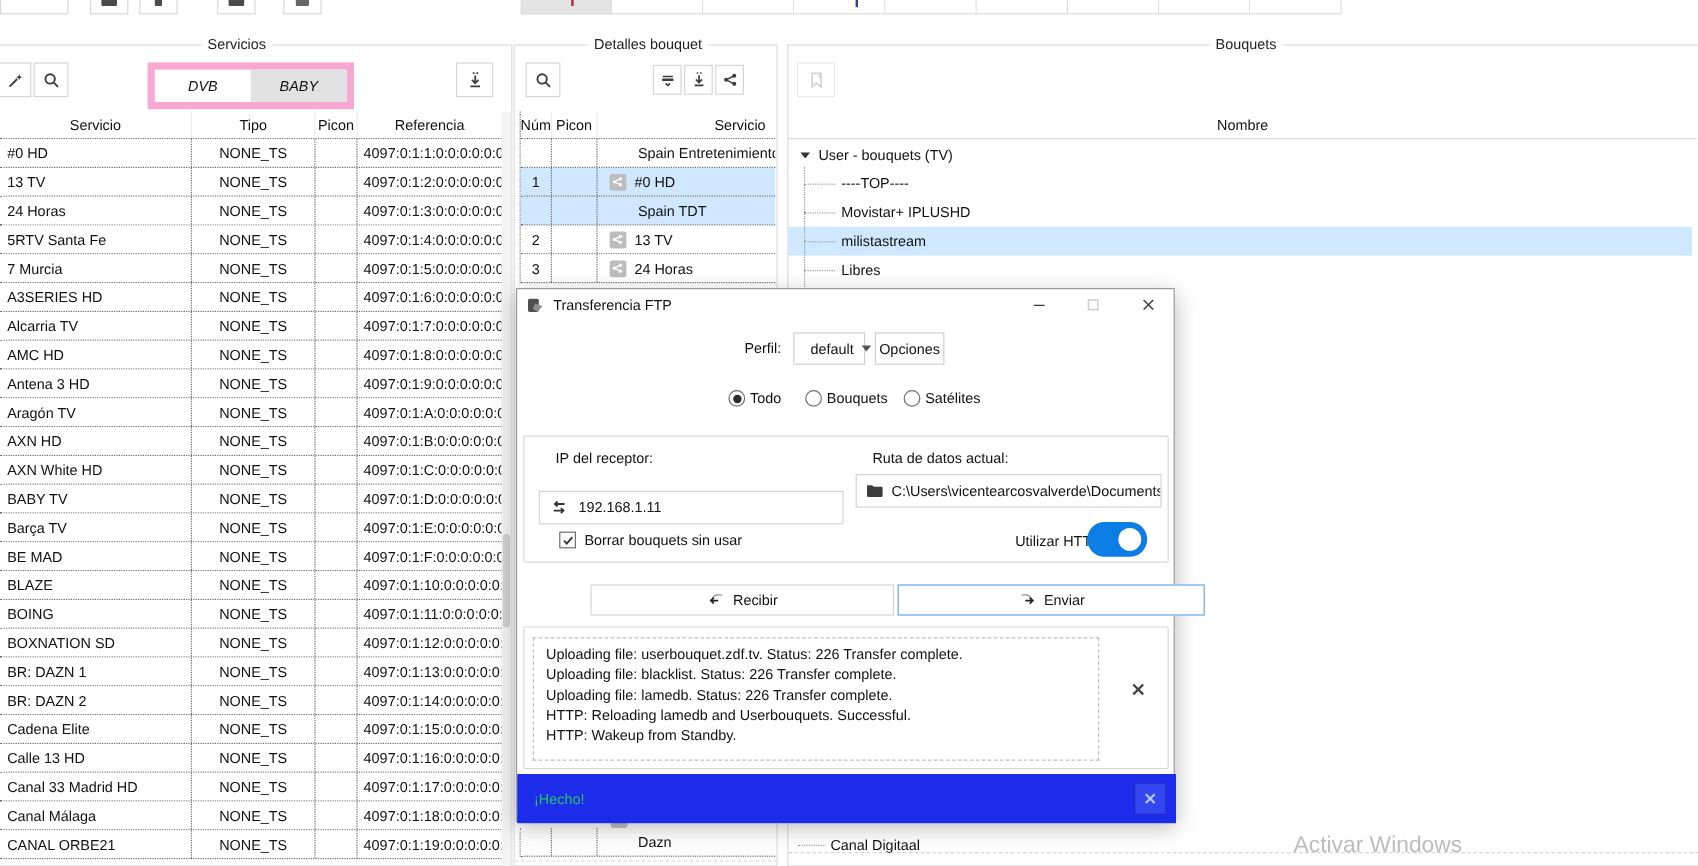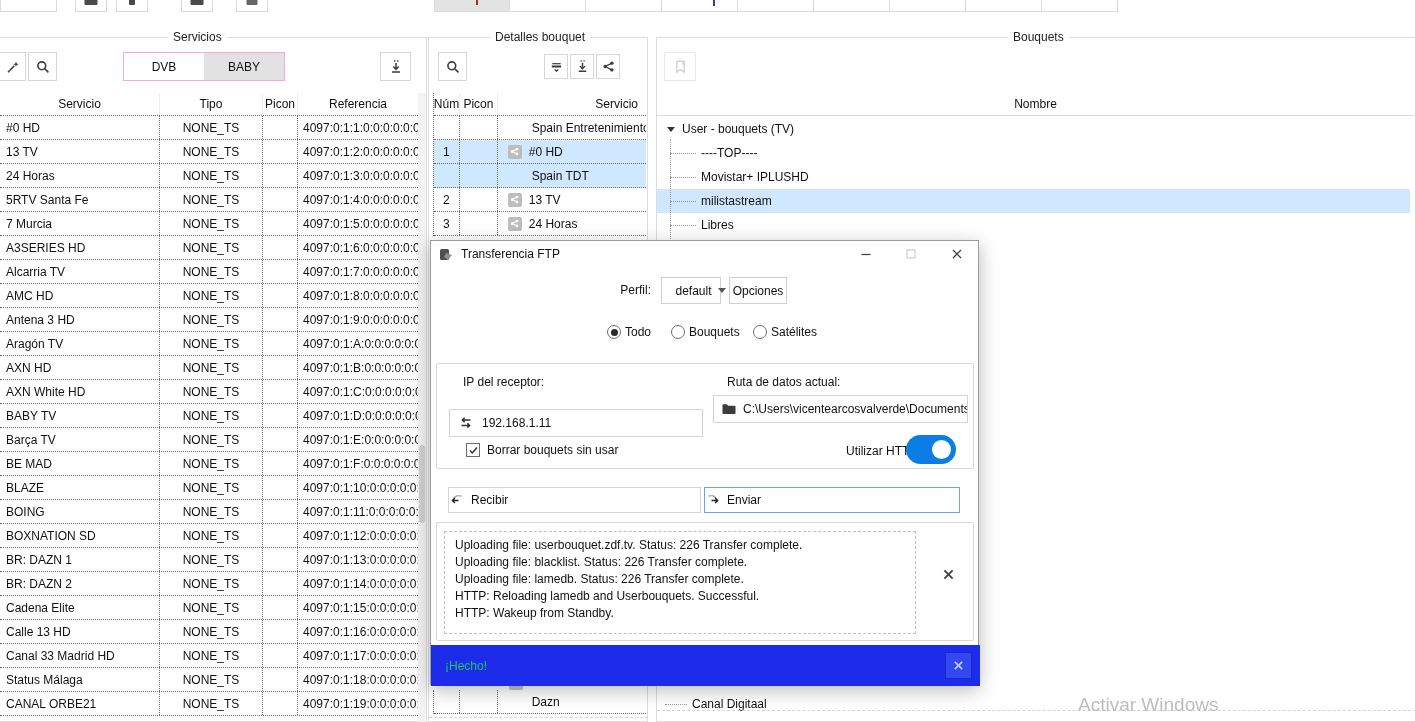--- a/index.html
+++ b/index.html
@@ -16,21 +16,21 @@
   .cuttab { width:76px; height:30px; background:#fff; border:1px solid #dcdcdc; border-left:none; }
   .cuttab:first-child { border-left:1px solid #dcdcdc; background:#e3e3e3; }
   .tabmark { position:absolute; top:0; width:2px; }
 
   
   .panel { position:absolute; top:37px; border:1px solid #dcdcdc; background:#fff; }
   .legend { position:absolute; top:-8px; background:#fff; padding:0 5px; color:#222; }
 
   .tbtn { position:absolute; background:#fff; border:1px solid #d6d6d6; display:flex;
     align-items:center; justify-content:center; }
-  .seg { position:absolute; display:flex; border:1px solid #f9a8d4; }
+  .seg { position:absolute; display:flex; border:6px solid #f9a8d4;font-style:italic; }
   .seg > div { width:80px; height:27px; display:flex; align-items:center; justify-content:center; }
   .seg .on { background:#e2e2e2; }
 
   
   .thead { display:flex; height:23px; border-bottom:1px dotted #6b6b6b; align-items:center; }
   .thead .hc { height:100%; display:flex; align-items:center; justify-content:center; border-right:1px solid #ececec; }
   .trow { display:flex; height:24px; border-bottom:1px dotted #6b6b6b; align-items:center; background:#fff; }
   .trow .c { height:100%; display:flex; align-items:center; border-right:1px dotted #6b6b6b;
     overflow:hidden; white-space:nowrap; }
   .sel { background:#cfe8ff; }
@@ -72,21 +72,21 @@
   .radio.on::after { content:""; width:7px; height:7px; border-radius:50%; background:#2b2b2b; }
   .cbox { width:14px; height:14px; border:1px solid #6e6e6e; background:#fff; display:flex; align-items:center; justify-content:center; }
   .toggle { position:absolute; width:50px; height:29px; border-radius:15px; background:#0d7de6; z-index:2; }
   .toggle .knob { position:absolute; right:5px; top:5px; width:19px; height:19px; border-radius:50%; background:#fff; }
   .combo { position:absolute; height:27px; border:1px solid #d0d0d0; display:flex; align-items:center;
     justify-content:center; gap:6px; background:#fff;padding-left:19px; }
   .combo .car { width:0; height:0; border-left:4px solid transparent; border-right:4px solid transparent; border-top:5px solid #555; }
   .pushbtn { position:absolute; height:27px; border:1px solid #d0d0d0; background:#fff; display:flex;
     align-items:center; justify-content:center;text-align:center; }
   .bigbtn { position:absolute; height:26px; border:1px solid #d4d4d4; background:#fff; display:flex;
-    align-items:center; gap:6px; }
+    align-items:center; justify-content:center; gap:6px;margin-left:44px; }
   .logbox { position:absolute; border:1px dashed #bfbfbf; padding:5px 10px; line-height:17px; overflow:hidden; }
   .statusbar { position:absolute; left:0; top:404px; width:549px; height:41px; background:#1d2ceb;
     color:#22c55e; display:flex; align-items:center; }
   .statusx { position:absolute; left:514px; top:7px; width:27px; height:27px; background:#3349ef;
     border:1px solid #1a28c9; display:flex; align-items:center; justify-content:center; }
 
   .watermark { position:absolute; left:1078px; top:694px; font-size:19px; color:#bdbdbd; z-index:3; }
   .clip { overflow:hidden; white-space:nowrap; }
 </style>
 </head>
@@ -287,21 +287,21 @@
           <div class="c svc-c3"></div>
           <div class="c svc-c4 clip">4097:0:1:16:0:0:0:0:0:0</div>
         </div>
         <div class="trow">
           <div class="c svc-c1">Canal 33 Madrid HD</div>
           <div class="c svc-c2">NONE_TS</div>
           <div class="c svc-c3"></div>
           <div class="c svc-c4 clip">4097:0:1:17:0:0:0:0:0:0</div>
         </div>
         <div class="trow">
-          <div class="c svc-c1">Status Málaga</div>
+          <div class="c svc-c1">Canal Málaga</div>
           <div class="c svc-c2">NONE_TS</div>
           <div class="c svc-c3"></div>
           <div class="c svc-c4 clip">4097:0:1:18:0:0:0:0:0:0</div>
         </div>
         <div class="trow">
           <div class="c svc-c1">CANAL ORBE21</div>
           <div class="c svc-c2">NONE_TS</div>
           <div class="c svc-c3"></div>
           <div class="c svc-c4 clip">4097:0:1:19:0:0:0:0:0:0</div>
         </div>

